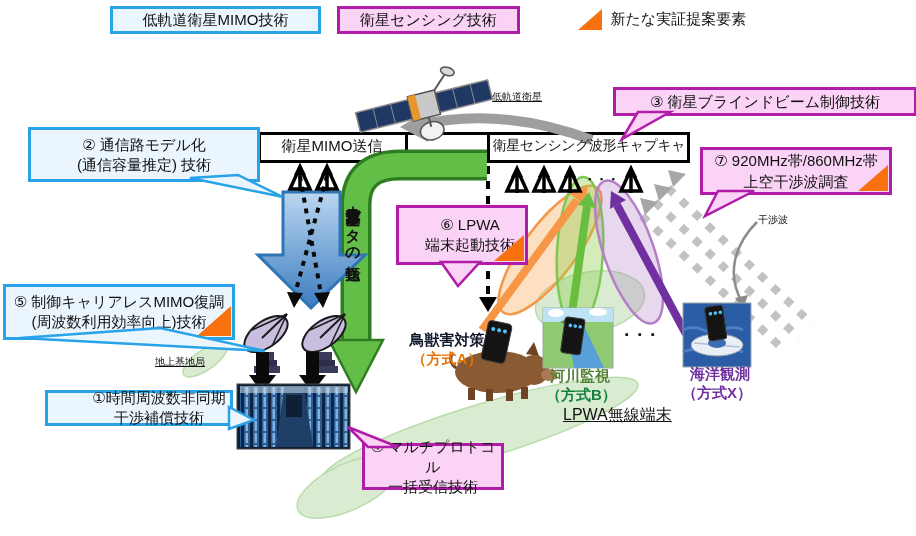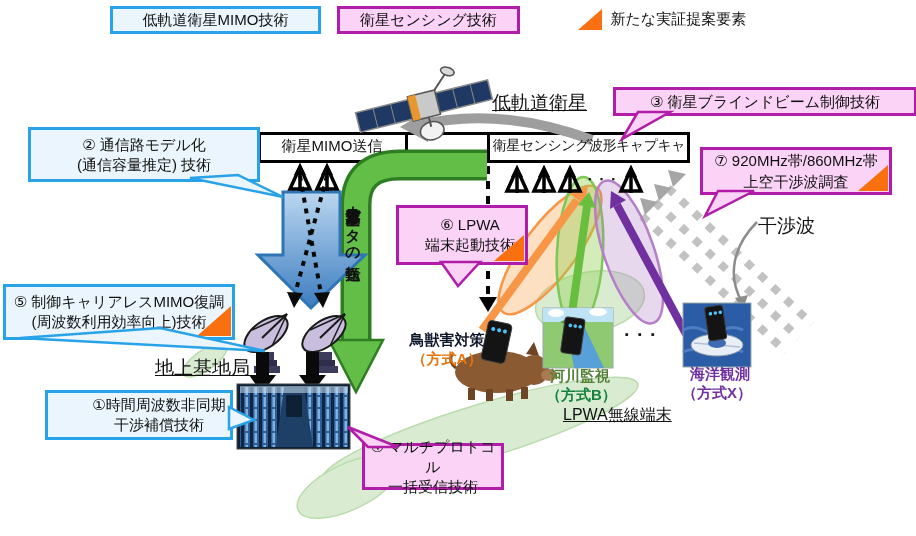--- a/index.html
+++ b/index.html
@@ -9,21 +9,21 @@
   svg{display:block;}
   
   .box{position:absolute;box-sizing:border-box;text-align:center;z-index:3;
        display:flex;flex-direction:column;justify-content:center;line-height:20px;font-size:15px;}
   .box.blue{border:3px solid #29A3E8;background:#EAF5FD;}
   .box.pink{border:3px solid #B11DA8;background:#FAD3F6;}
   .corner-tri{position:absolute;width:0;height:0;right:1px;bottom:1px;
               border-left:30px solid transparent;border-bottom:26px solid #F8700F;}
   .legend-tri{width:0;height:0;border-left:24px solid transparent;border-bottom:21px solid #F8700F;}
   
-  .lbl{position:absolute;z-index:3;font-size:19px;white-space:nowrap;}
+  .lbl{position:absolute;z-index:3;font-size:10px;white-space:nowrap;}
   .und{text-decoration:underline;}
   .vtext{writing-mode:vertical-rl;text-orientation:upright;font-weight:bold;
          font-size:15px;letter-spacing:1px;line-height:1;}
   .appname{font-weight:bold;font-size:15px;line-height:19px;white-space:nowrap;}
   
   #capture-bar{position:absolute;left:258px;top:132px;width:432px;height:31px;
                background:#fff;border:3px solid #000;box-sizing:border-box;z-index:1;}
   .bar-tick{position:absolute;top:0;width:3px;height:100%;background:#000;}
   .bar-text{position:absolute;z-index:3;top:137px;font-size:15px;text-align:center;white-space:nowrap;}
   .layer{position:absolute;left:0;top:0;z-index:2;pointer-events:none;}
@@ -278,21 +278,21 @@
     <div>端末起動技術</div>
     <span class="corner-tri"></span>
   </div>
 
   <div class="box blue" style="left:3px;top:284px;width:232px;height:56px;">
     <div>⑤ 制御キャリアレスMIMO復調</div>
     <div>(周波数利用効率向上)技術</div>
     <span class="corner-tri" style="border-left-width:34px;border-bottom-width:30px;"></span>
   </div>
 
-  <div class="box blue" style="left:45px;top:390px;width:188px;height:50px;padding-left:40px;">
+  <div class="box blue" style="left:45px;top:390px;width:188px;height:36px;padding-left:40px;">
     <div>①時間周波数非同期</div>
     <div>干渉補償技術</div>
   </div>
 
   <div class="box pink" style="left:362px;top:443px;width:142px;height:47px;">
     <div>④ マルチプロトコル</div>
     <div>一括受信技術</div>
   </div>
 
   <div class="bar-text" style="left:262px;width:140px;">衛星MIMO送信</div>

